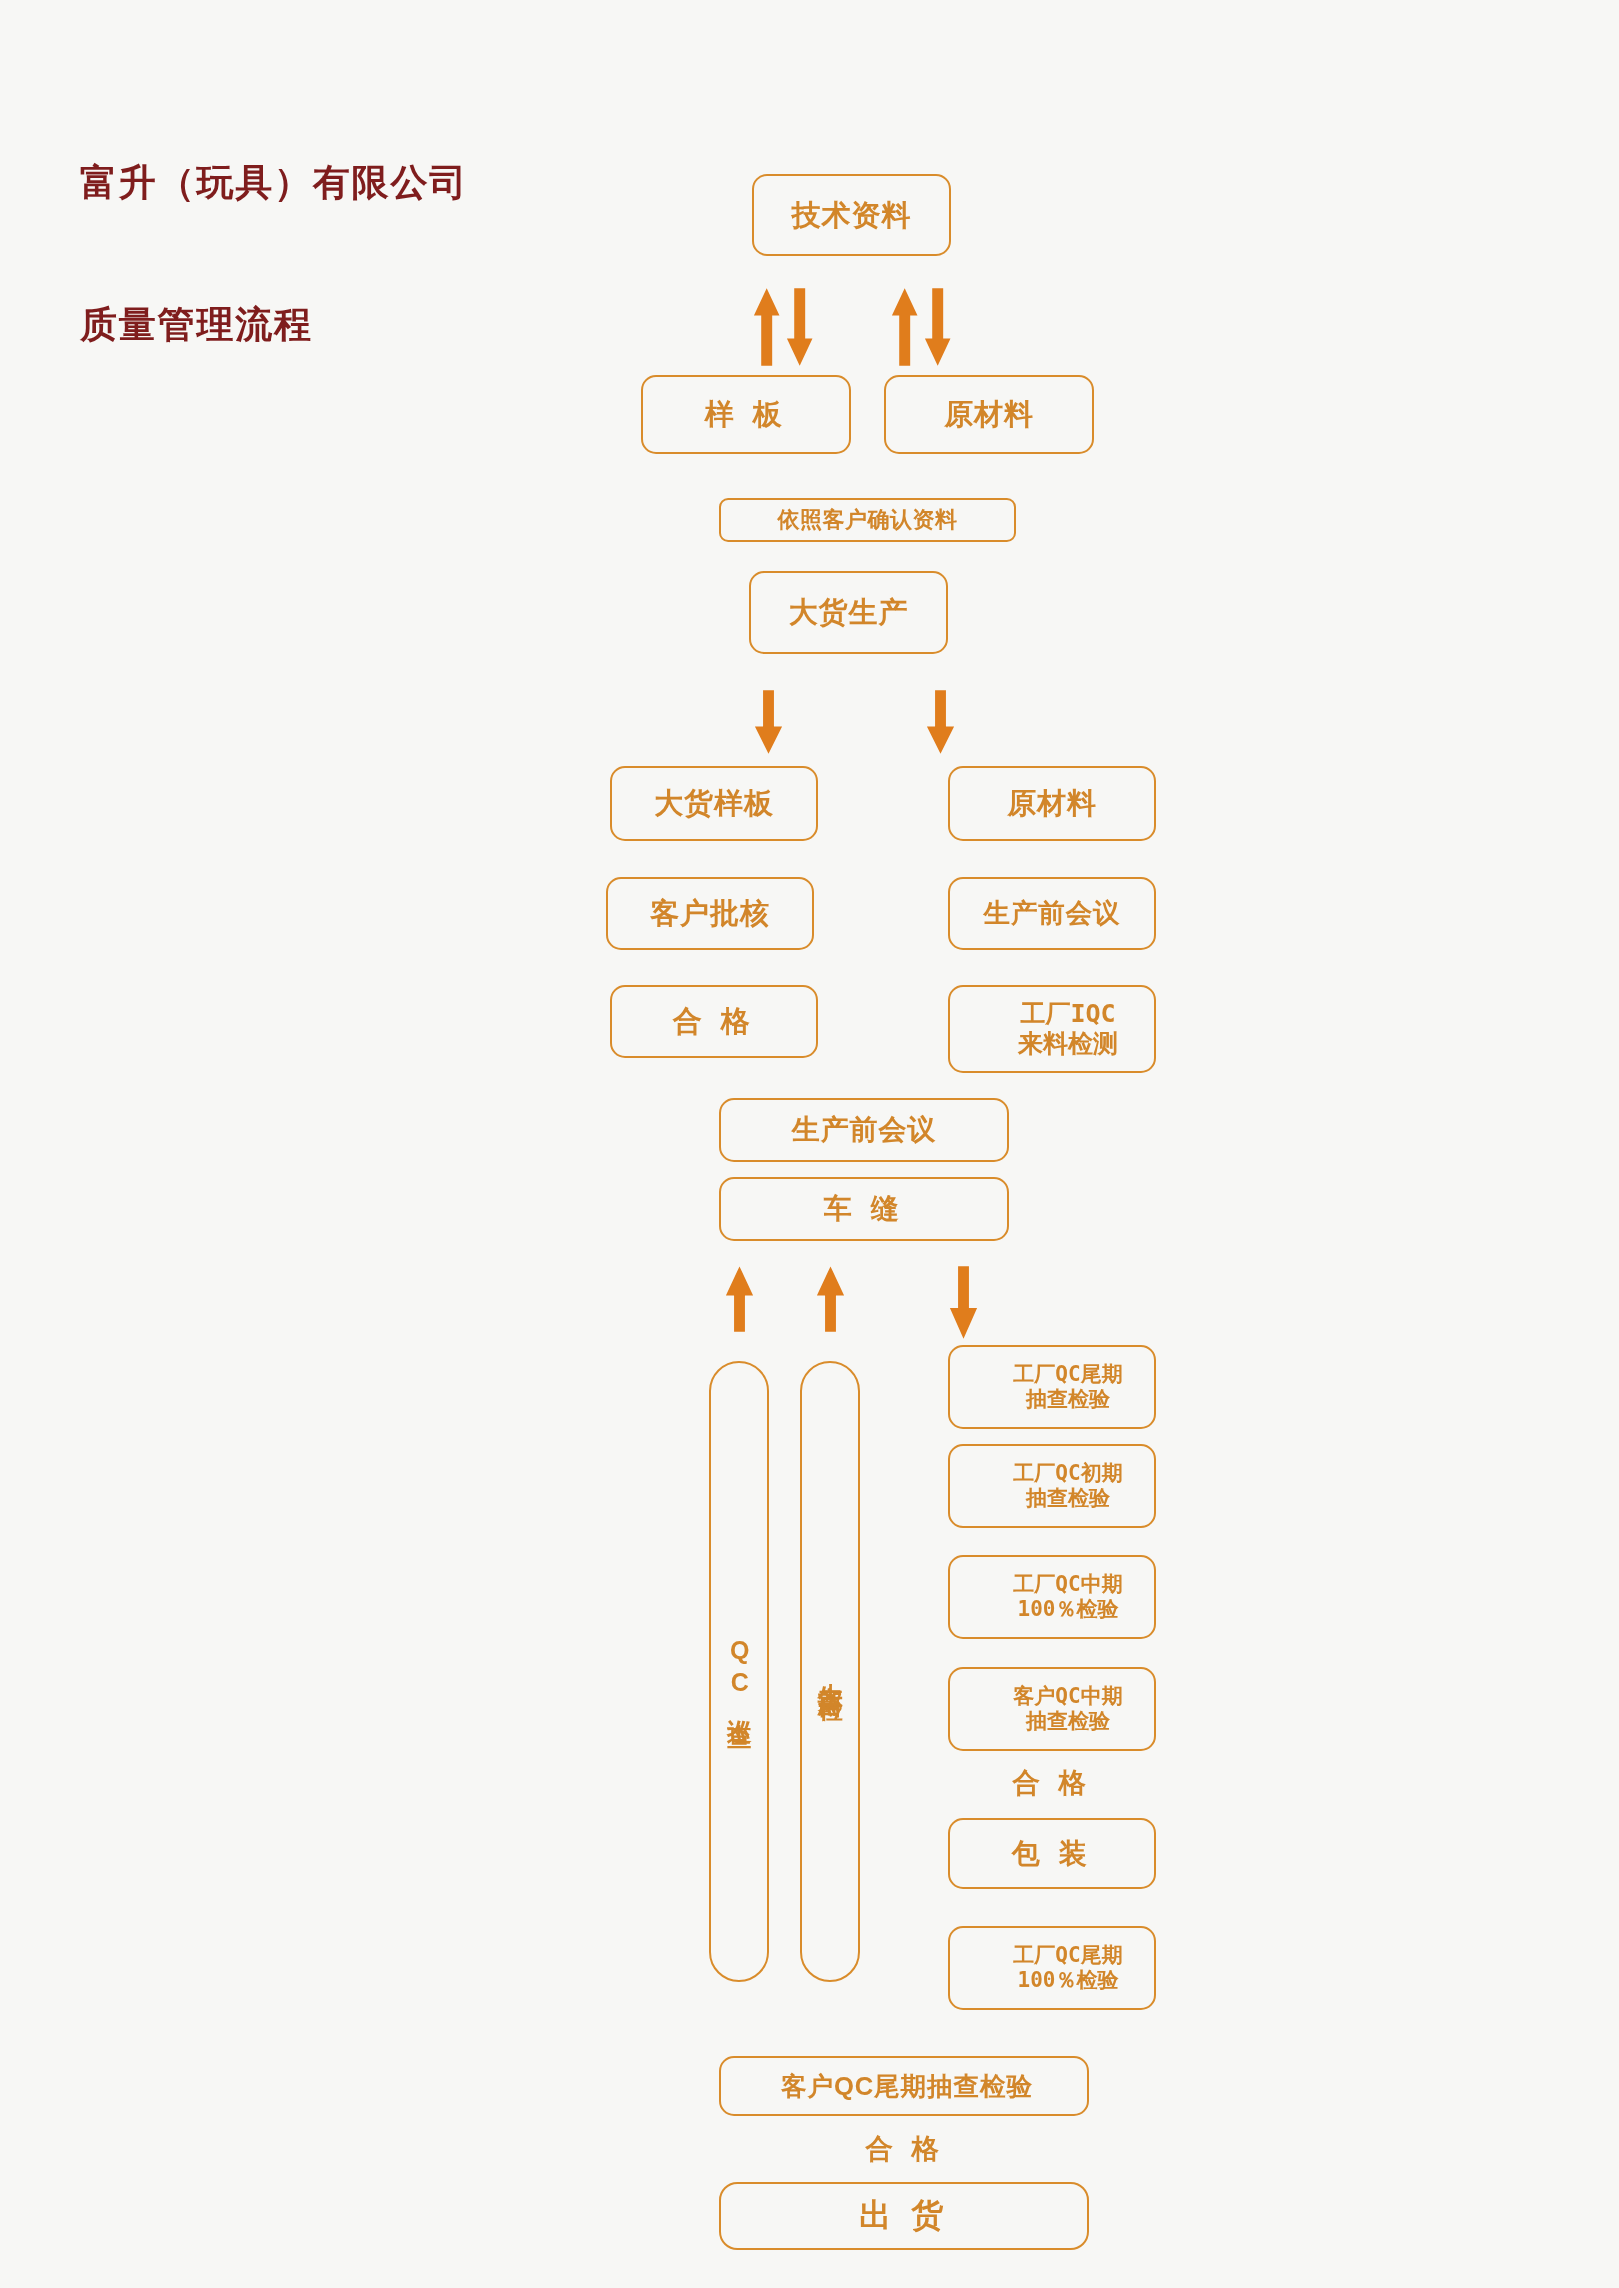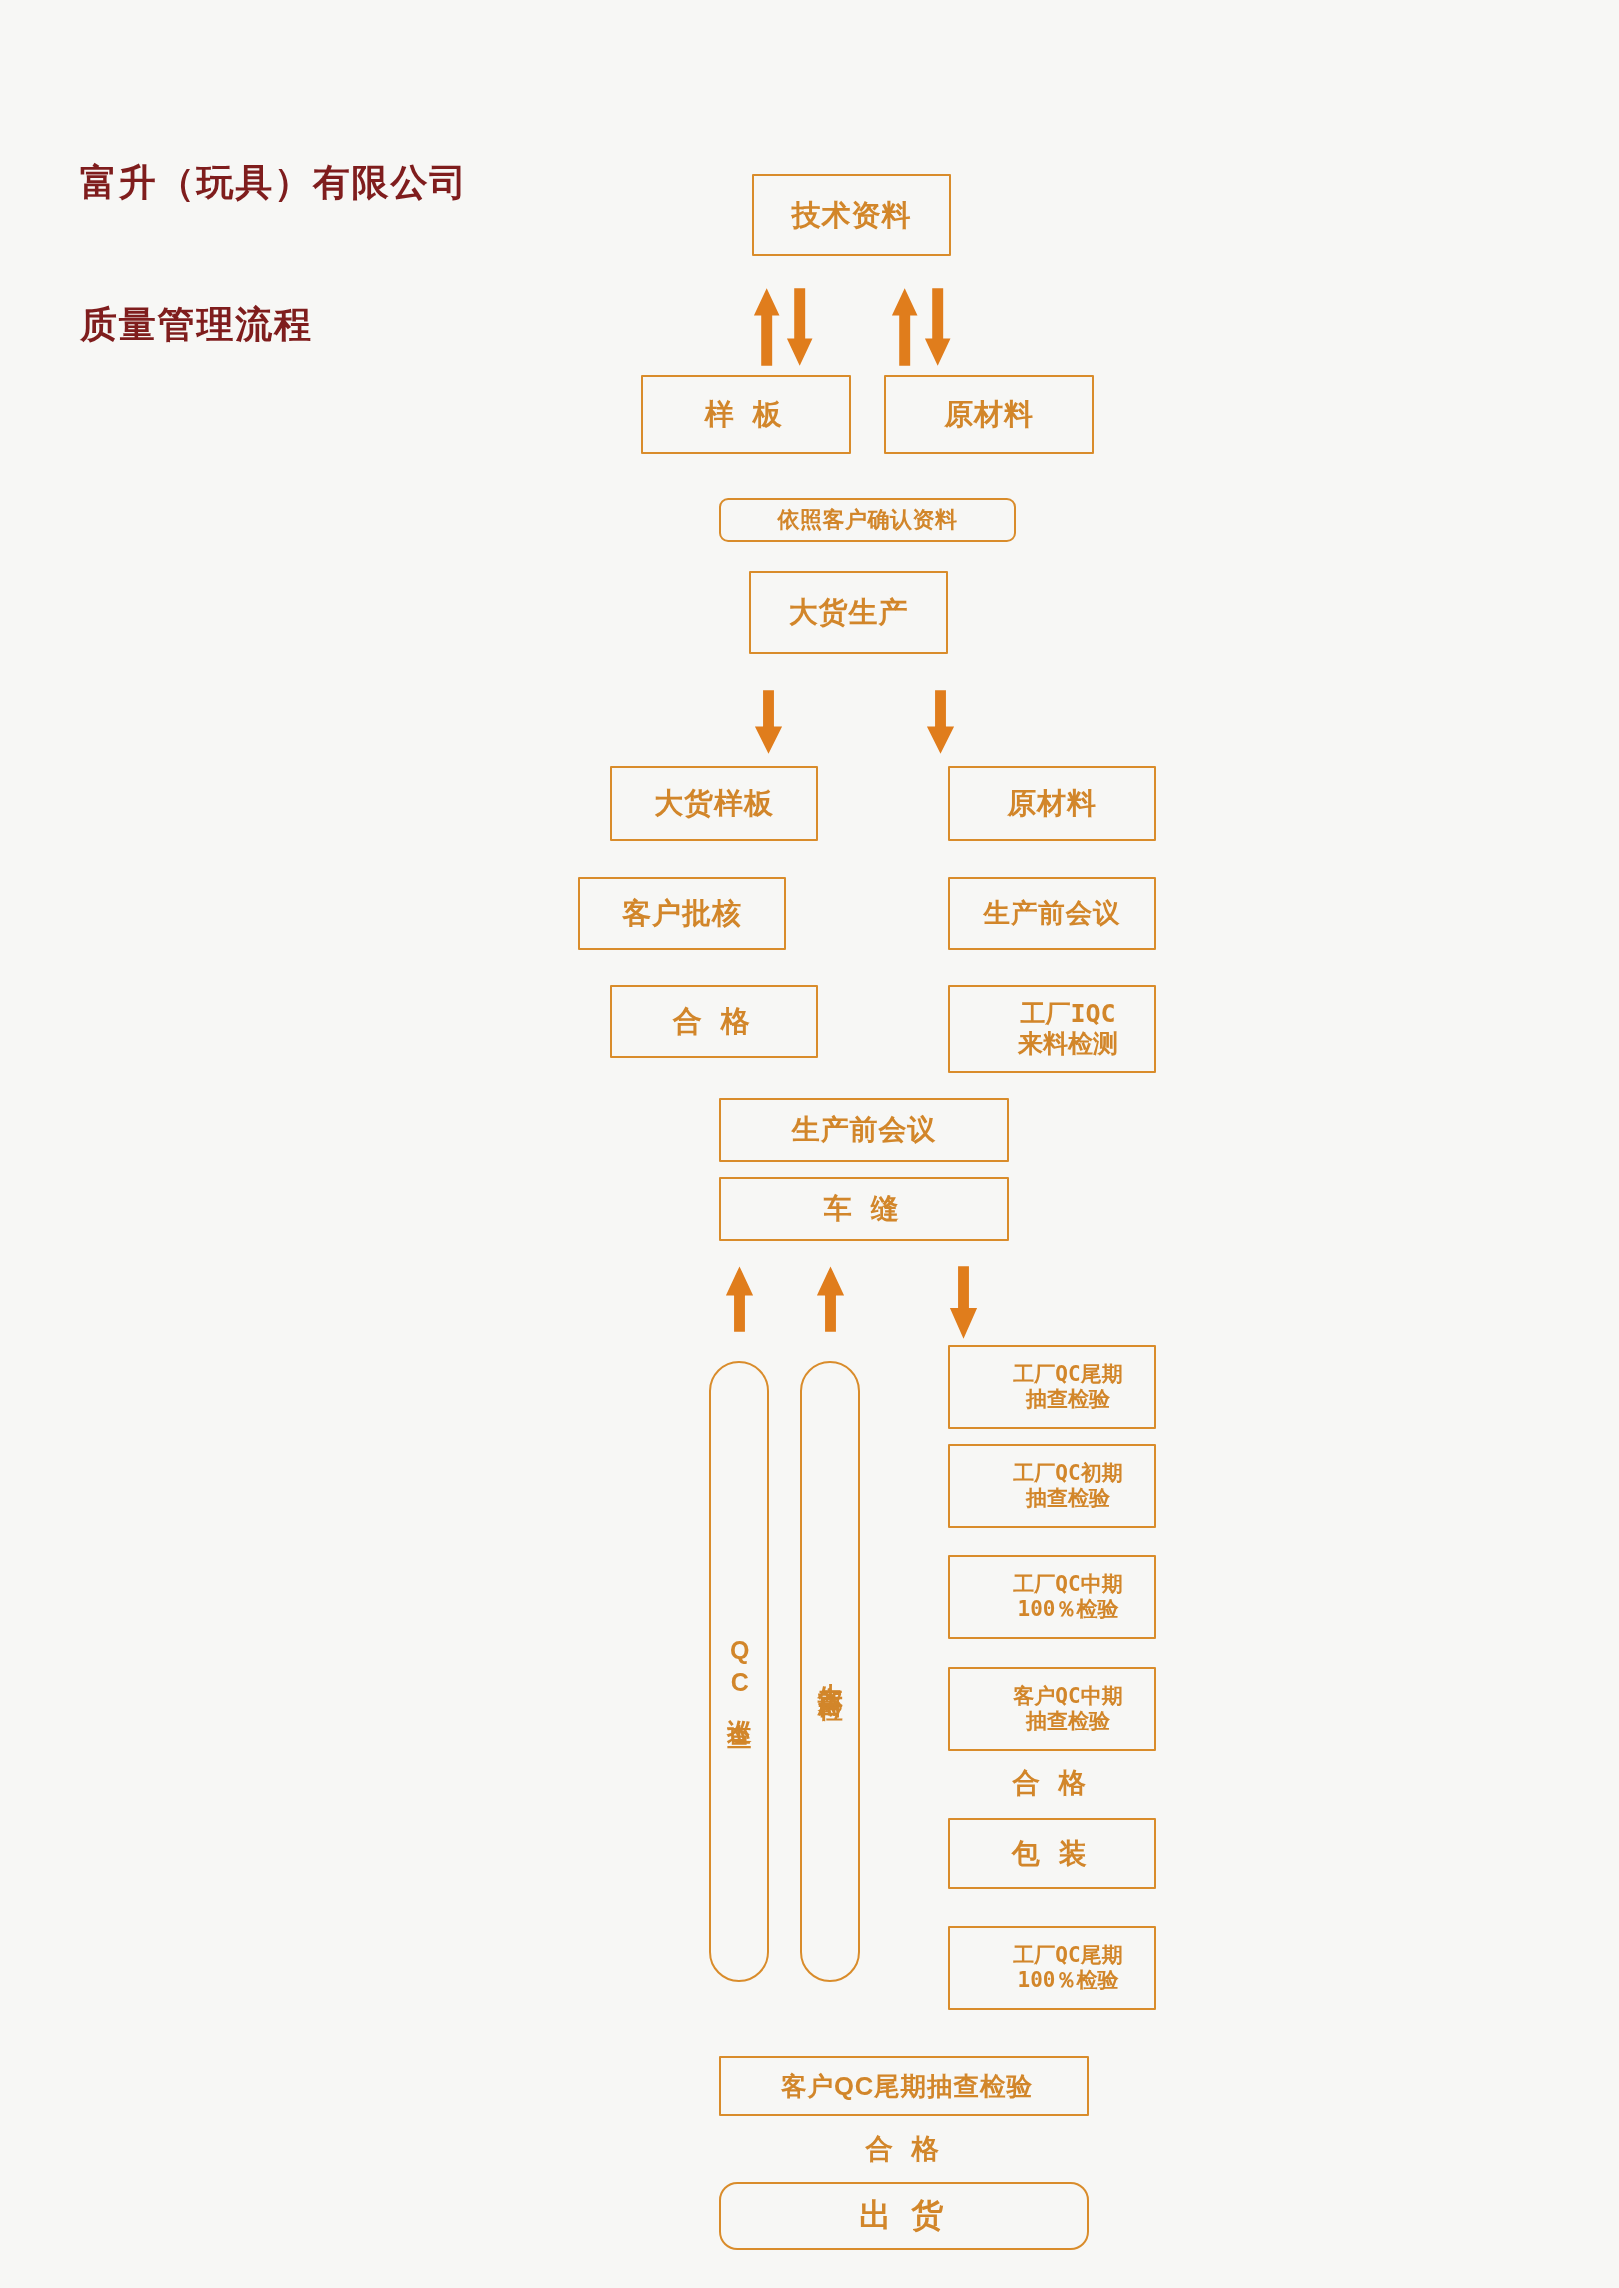--- a/index.html
+++ b/index.html
@@ -33,21 +33,21 @@
     letter-spacing: 1.8px;
     white-space: pre;
   }
   #title-block div { white-space: pre; }
 
   
   .node {
     position: absolute;
     box-sizing: border-box;
     border: 2.3px solid #d98c2b;
-    border-radius: 1px;
+    border-radius: 15px;
     background: transparent;
     color: #d2862a;
     display: flex;
     align-items: center;
     justify-content: center;
     text-align: center;
     font-weight: bold;
     letter-spacing: 0.9px;
     line-height: 1.18;
     white-space: pre-line;
@@ -128,21 +128,21 @@
       <polygon points="16,70 31,40 22,40 22,0 10,0 10,40 1,40" fill="#e07d1c"></polygon>
     </svg>
   </div>
   <div class="arrow" style="left:926px; top:690px; width:29px; height:64px;">
     <svg width="29" height="64" viewBox="0 0 32 70">
       <polygon points="16,70 31,40 22,40 22,0 10,0 10,40 1,40" fill="#e07d1c"></polygon>
     </svg>
   </div>
 
   <div class="node" style="left:610px; top:766px; width:208px; height:75px; font-size:29px;">大货样板</div>
-  <div class="node" style="left:578px; top:877px; width:208px; height:73px; font-size:29px;">客户批核</div>
+  <div class="node" style="left:606px; top:877px; width:208px; height:73px; font-size:29px;">客户批核</div>
   <div class="node" style="left:610px; top:985px; width:208px; height:73px; font-size:29px; letter-spacing:5.5px;">合 格</div>
 
   <div class="node" style="left:948px; top:766px; width:208px; height:75px; font-size:29px;">原材料</div>
   <div class="node" style="left:948px; top:877px; width:208px; height:73px; font-size:26.5px;">生产前会议</div>
   <div class="node mono" style="left:948px; top:985px; width:208px; height:88px; font-size:25px; line-height:1.22;">工厂IQC
 来料检测</div>
 
   <div class="node" style="left:719px; top:1098px; width:290px; height:64px; font-size:28px;">生产前会议</div>
   <div class="node" style="left:719px; top:1177px; width:290px; height:64px; font-size:28px; letter-spacing:5.5px;">车 缝</div>
 

